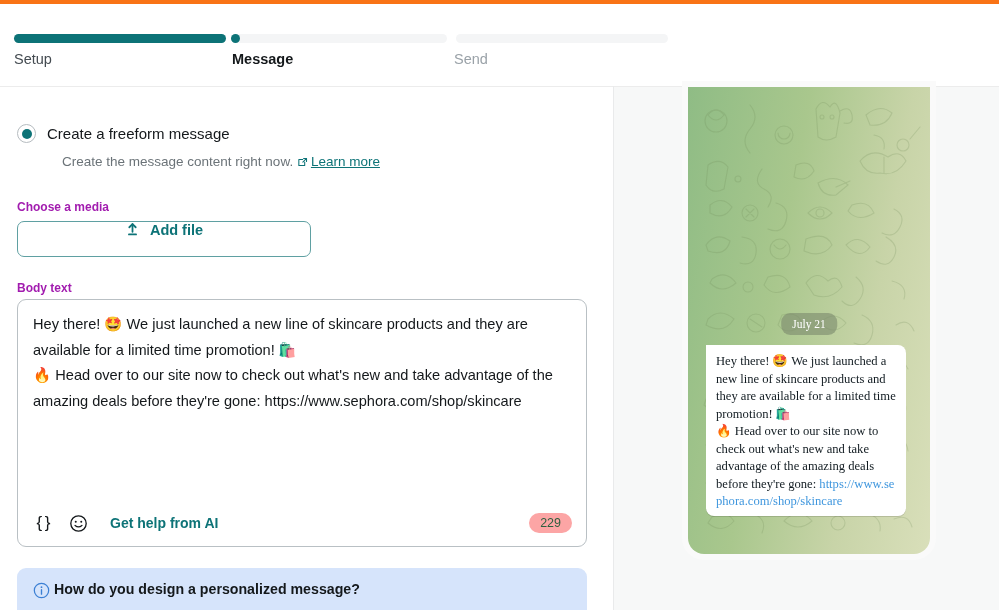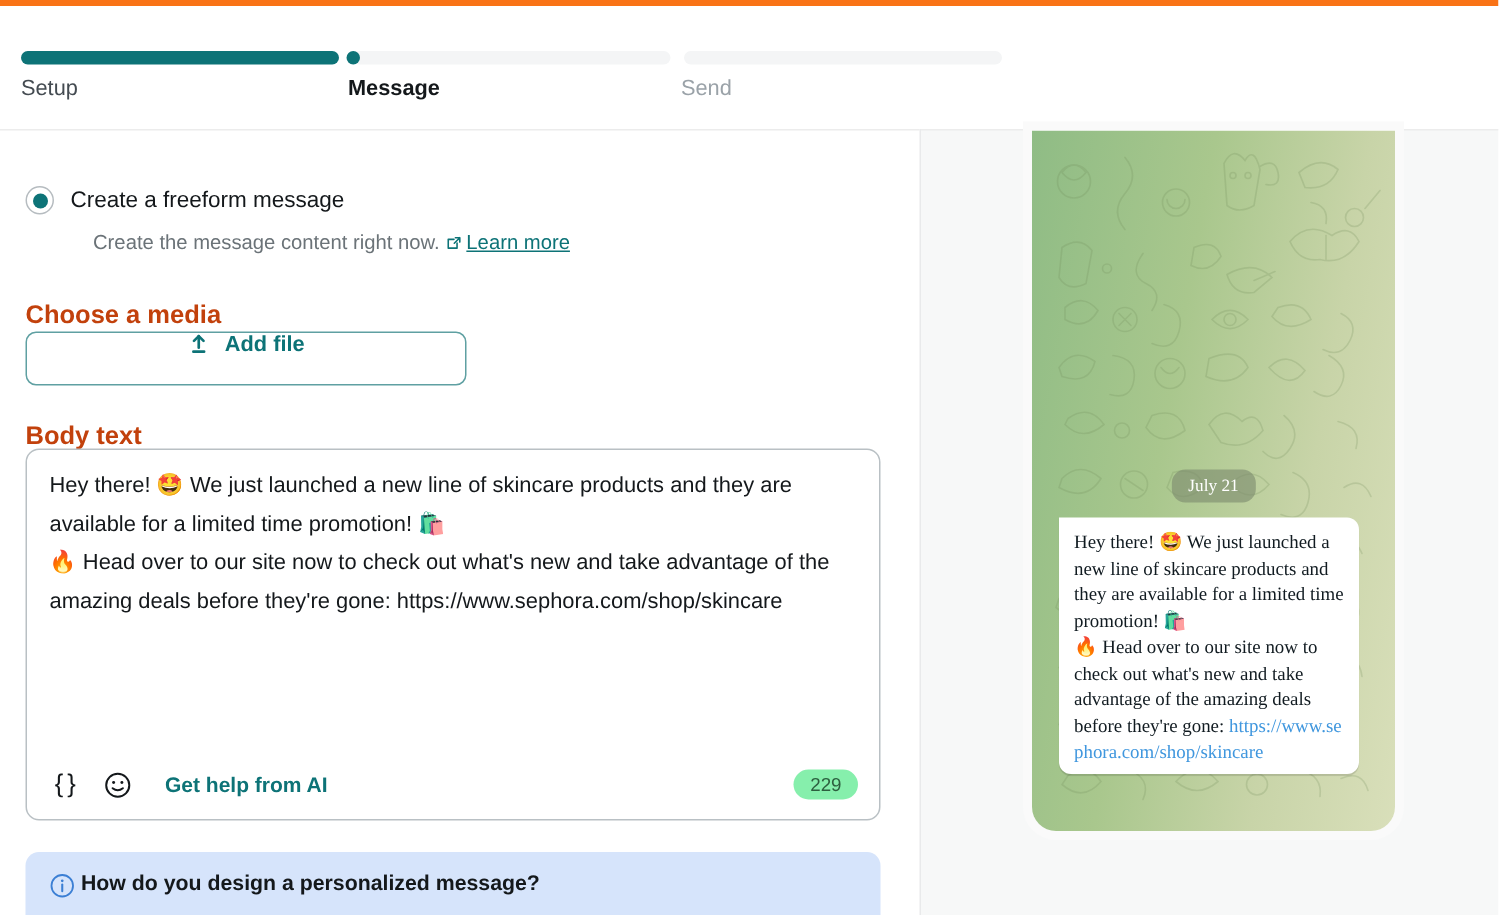--- a/index.html
+++ b/index.html
@@ -161,23 +161,23 @@
     white-space: nowrap;
   }
   .ext-ico {
     display: inline-block;
     vertical-align: -2px;
     margin-right: 3px;
   }
 
   .field-label {
     position: absolute;
-    font-size: 17px;
+    font-size: 12px;
     font-weight: bold;
-    color: #c2410c;
+    color: #a21caf;
     white-space: nowrap;
   }
   .lbl-media { left: 17px; top: 113px; }
   .lbl-body  { left: 17px; top: 194px; }
 
   .addfile-btn {
     position: absolute;
     left: 17px; top: 134px;
     width: 294px; height: 36px;
     border: 1.4px solid #5fa0a2;
@@ -241,21 +241,21 @@
   .ai-link {
     font-size: 14px;
     font-weight: bold;
     color: #0d7377;
     cursor: pointer;
     margin-left: 8px;
     white-space: nowrap;
   }
   .char-badge {
     margin-left: auto;
-    background: #86efac;
+    background: #fca5a5;
     color: #2d5f3f;
     font-size: 12.5px;
     border-radius: 11px;
     padding: 3px 11px;
     white-space: nowrap;
   }
 
   
   .callout {
     position: absolute;

